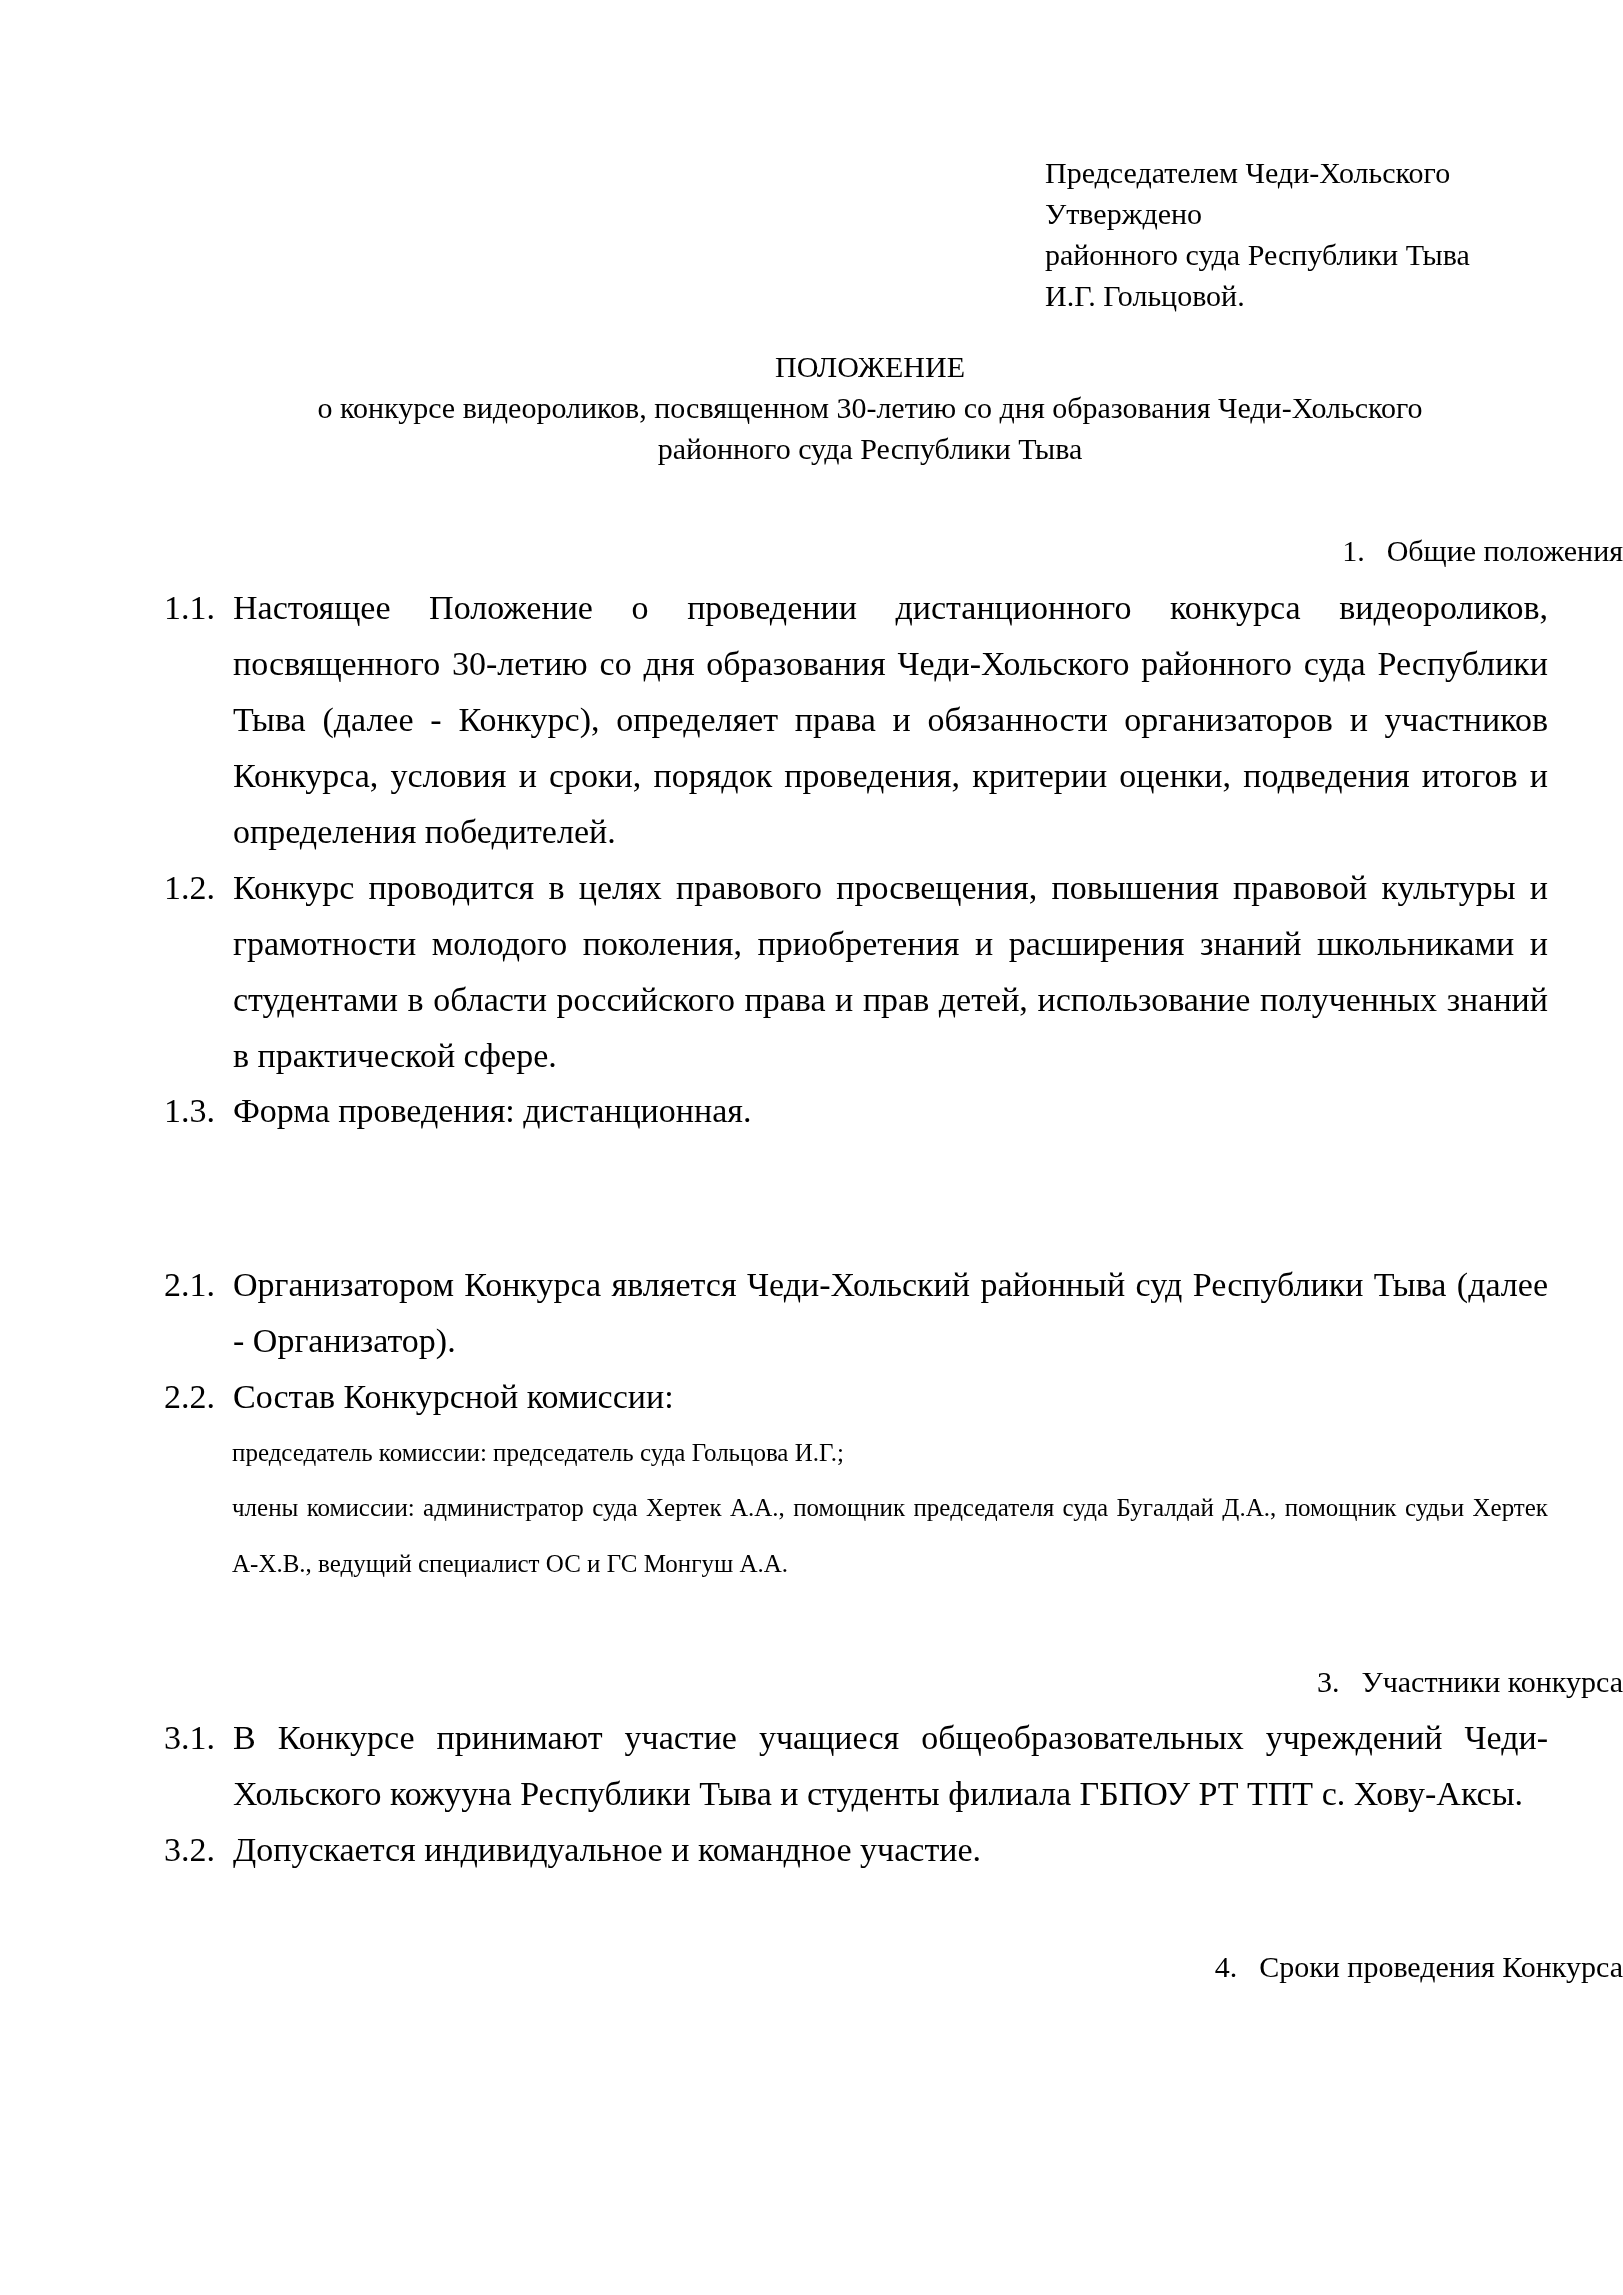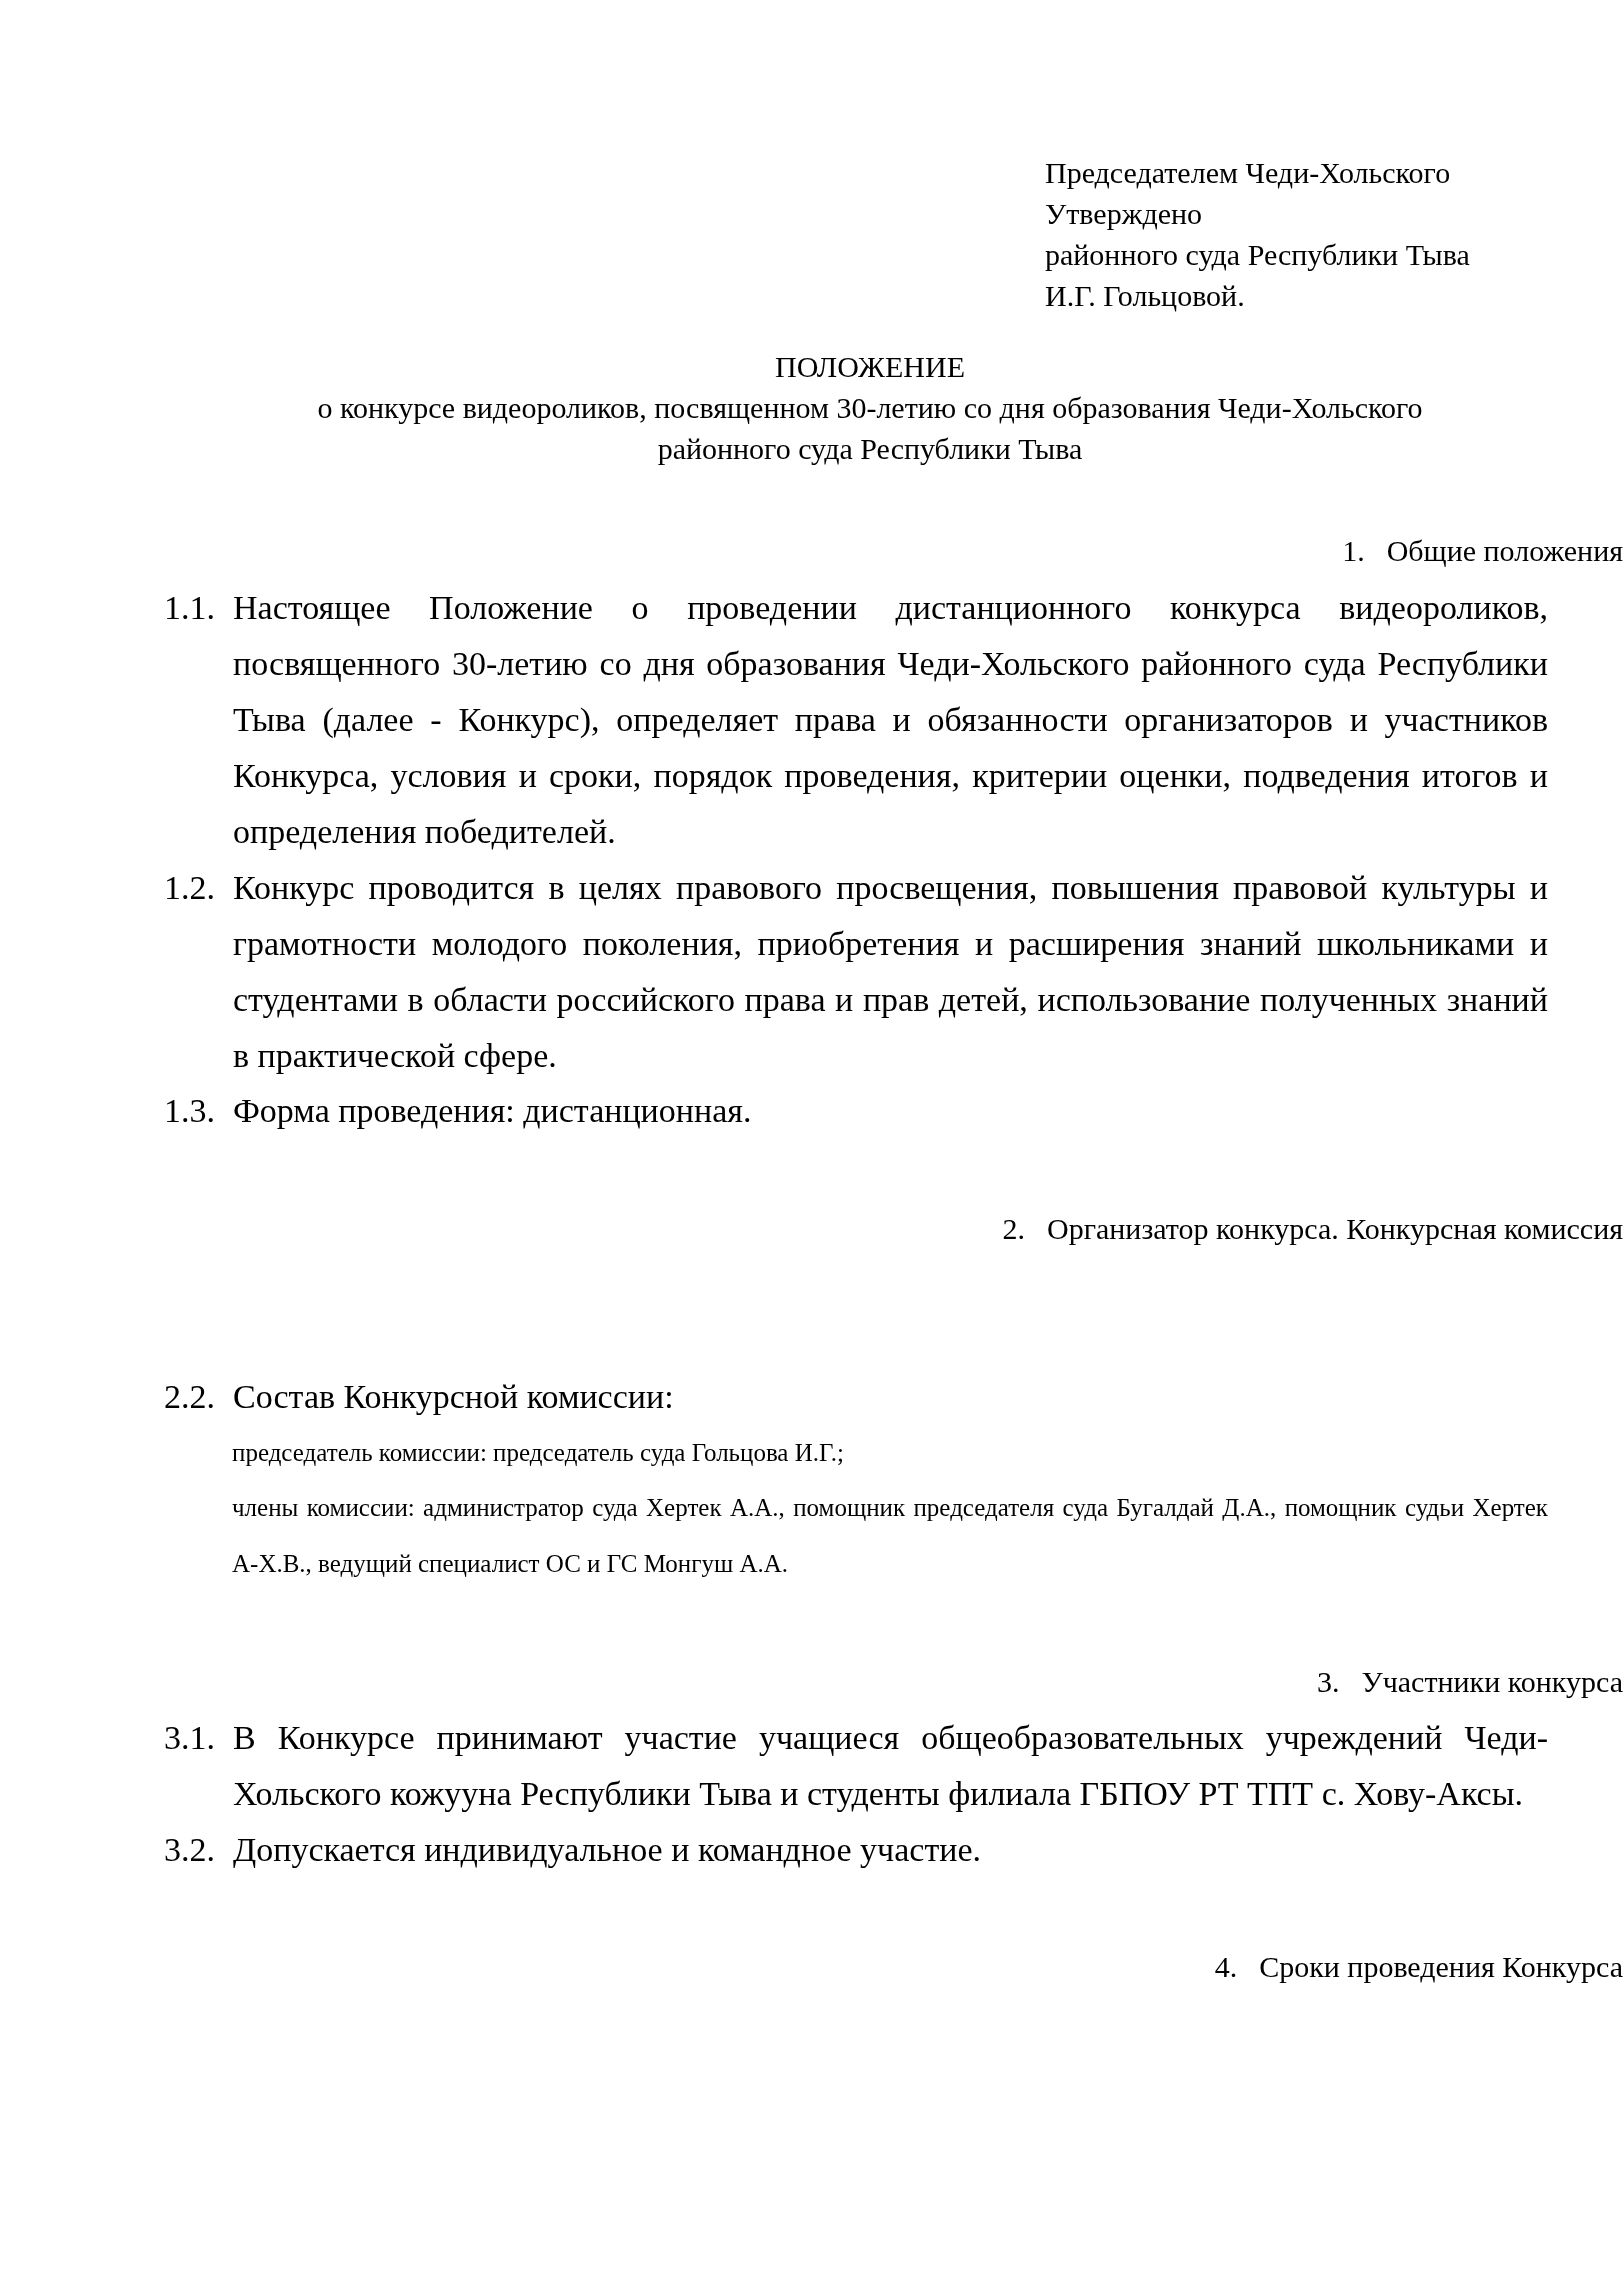--- a/index.html
+++ b/index.html
@@ -71,24 +71,25 @@
   <div class="item" style="top:860px;">
     <span class="label">1.2.</span>
     <div class="text last-left">Конкурс проводится в целях правового просвещения, повышения правовой культуры и грамотности молодого поколения, приобретения и расширения знаний школьниками и студентами в области российского права и прав детей, использование полученных знаний в практической сфере.</div>
   </div>
 
   <div class="item" style="top:1083px;">
     <span class="label">1.3.</span>
     <div class="text last-left">Форма проведения: дистанционная.</div>
   </div>
 
-  <div class="section-heading" style="top:1209px; padding-left:52px; box-sizing:border-box;">
-    <span class="num">2.</span><span>Организатор конкурса. Конкурсная комиссия</span>
+
+  <div class="item" style="top:1257px;">
+    <span class="label">2.1.</span>
+    <div class="text last-left">Организатором Конкурса является Чеди-Хольский районный суд Республики Тыва (далее - Организатор).</div>
   </div>
-
 
   <div class="item" style="top:1369px;">
     <span class="label">2.2.</span>
     <div class="text last-left">Состав Конкурсной комиссии:</div>
   </div>
 
   <div class="plain" style="top:1425px;">председатель комиссии: председатель суда Гольцова И.Г.;</div>
   <div class="plain" style="top:1480px;">члены комиссии: администратор суда Хертек А.А., помощник председателя суда Бугалдай Д.А., помощник судьи Хертек А-Х.В., ведущий специалист ОС и ГС Монгуш А.А.</div>
 
   <div class="section-heading" style="top:1662px; padding-left:52px; box-sizing:border-box;">

